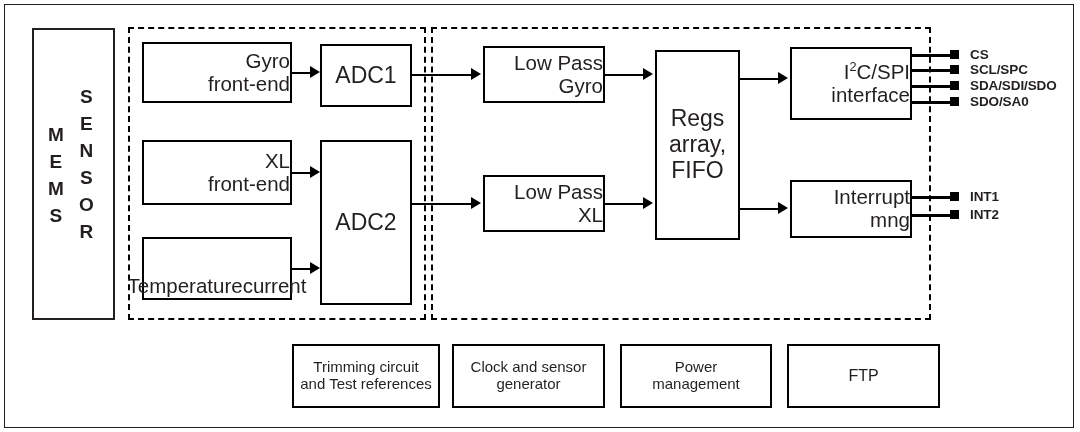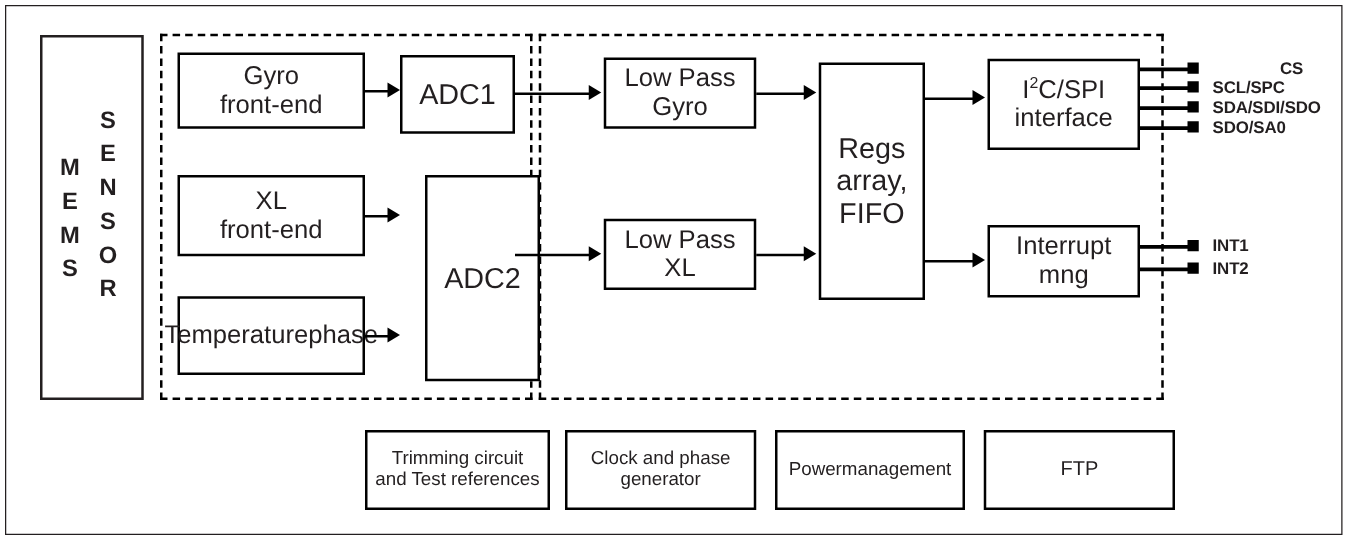--- a/index.html
+++ b/index.html
@@ -25,21 +25,21 @@
   .conn{position:absolute;background:#000;}
   .h-line{height:2.6px;}
 
   .arrow{position:absolute;width:0;height:0;
     border-top:6.5px solid transparent;border-bottom:6.5px solid transparent;
     border-left:10px solid #000;}
 
   .pin-sq{position:absolute;width:9px;height:9px;background:#000;}
   .pin-label{position:absolute;font-size:13.5px;font-weight:600;color:#231f20;white-space:nowrap;letter-spacing:-0.1px;}
 
-  .f20{font-size:20.5px;}
+  .f20{font-size:20.5px;align-items:flex-end;}
   .f21{font-size:23px;}
   .f15{font-size:15px;}
   .f16{font-size:16px;}
   sup{font-size:0.62em;vertical-align:super;line-height:0;}
 </style>
 </head>
 <body>
 
 <div id="stage">
 
@@ -70,28 +70,28 @@
     <span>front-end</span>
   </div>
 
   <div class="blk f20" style="left:142px;top:140px;width:150px;height:65px;flex-direction:column;">
     <span>XL</span>
     <span>front-end</span>
   </div>
 
   <div class="blk f20" style="left:142px;top:237px;width:150px;height:63px;flex-direction:row;">
     <span>Temperature</span>
-    <span>phase</span>
+    <span>current</span>
   </div>
 
   <div class="blk f21" style="left:320px;top:44px;width:92px;height:63px;">
     <span>ADC1</span>
   </div>
 
-  <div class="blk f21" style="left:340px;top:140px;width:92px;height:165px;">
+  <div class="blk f21" style="left:320px;top:140px;width:92px;height:165px;">
     <span>ADC2</span>
   </div>
 
   <div class="blk f20" style="left:483px;top:46px;width:122px;height:57px;flex-direction:column;">
     <span>Low Pass</span>
     <span>Gyro</span>
   </div>
 
   <div class="blk f20" style="left:483px;top:175px;width:122px;height:57px;flex-direction:column;">
     <span>Low Pass</span>
@@ -136,21 +136,21 @@
   <div class="arrow" style="left:643px;top:197px;"></div>
 
   <div class="conn h-line" style="left:740px;top:77.5px;width:39px;"></div>
   <div class="arrow" style="left:778px;top:72px;"></div>
 
   <div class="conn h-line" style="left:740px;top:207.5px;width:39px;"></div>
   <div class="arrow" style="left:778px;top:202px;"></div>
 
   <div class="conn h-line" style="left:912px;top:54px;width:44px;"></div>
   <div class="pin-sq" style="left:950px;top:50px;"></div>
-  <div class="pin-label" style="left:1024px;top:47px;text-align:right;">CS</div>
+  <div class="pin-label" style="left:970px;top:47px;text-align:right;">CS</div>
 
   <div class="conn h-line" style="left:912px;top:69px;width:44px;"></div>
   <div class="pin-sq" style="left:950px;top:65px;"></div>
   <div class="pin-label" style="left:970px;top:62px;">SCL/SPC</div>
 
   <div class="conn h-line" style="left:912px;top:85px;width:44px;"></div>
   <div class="pin-sq" style="left:950px;top:81px;"></div>
   <div class="pin-label" style="left:970px;top:78px;">SDA/SDI/SDO</div>
 
   <div class="conn h-line" style="left:912px;top:101px;width:44px;"></div>
@@ -165,25 +165,25 @@
   <div class="pin-sq" style="left:950px;top:210px;"></div>
   <div class="pin-label" style="left:970px;top:207px;">INT2</div>
 
 
   <div class="blk small f15" style="left:292px;top:344px;width:148px;height:64px;flex-direction:column;">
     <span>Trimming circuit</span>
     <span>and Test references</span>
   </div>
 
   <div class="blk small f15" style="left:452px;top:344px;width:153px;height:64px;flex-direction:column;">
-    <span>Clock and phase</span>
+    <span>Clock and sensor</span>
     <span>generator</span>
   </div>
 
-  <div class="blk small f15" style="left:620px;top:344px;width:152px;height:64px;flex-direction:row;">
+  <div class="blk small f15" style="left:620px;top:344px;width:152px;height:64px;flex-direction:column;">
     <span>Power</span>
     <span>management</span>
   </div>
 
   <div class="blk small f16" style="left:787px;top:344px;width:153px;height:64px;flex-direction:column;">
     <span>FTP</span>
   </div>
 
 </div>
 

